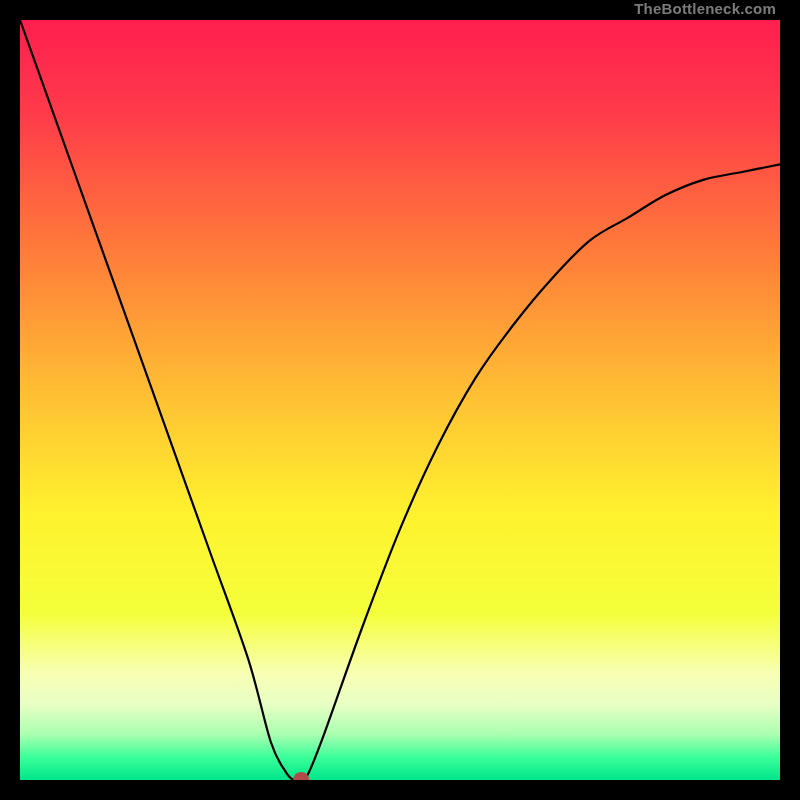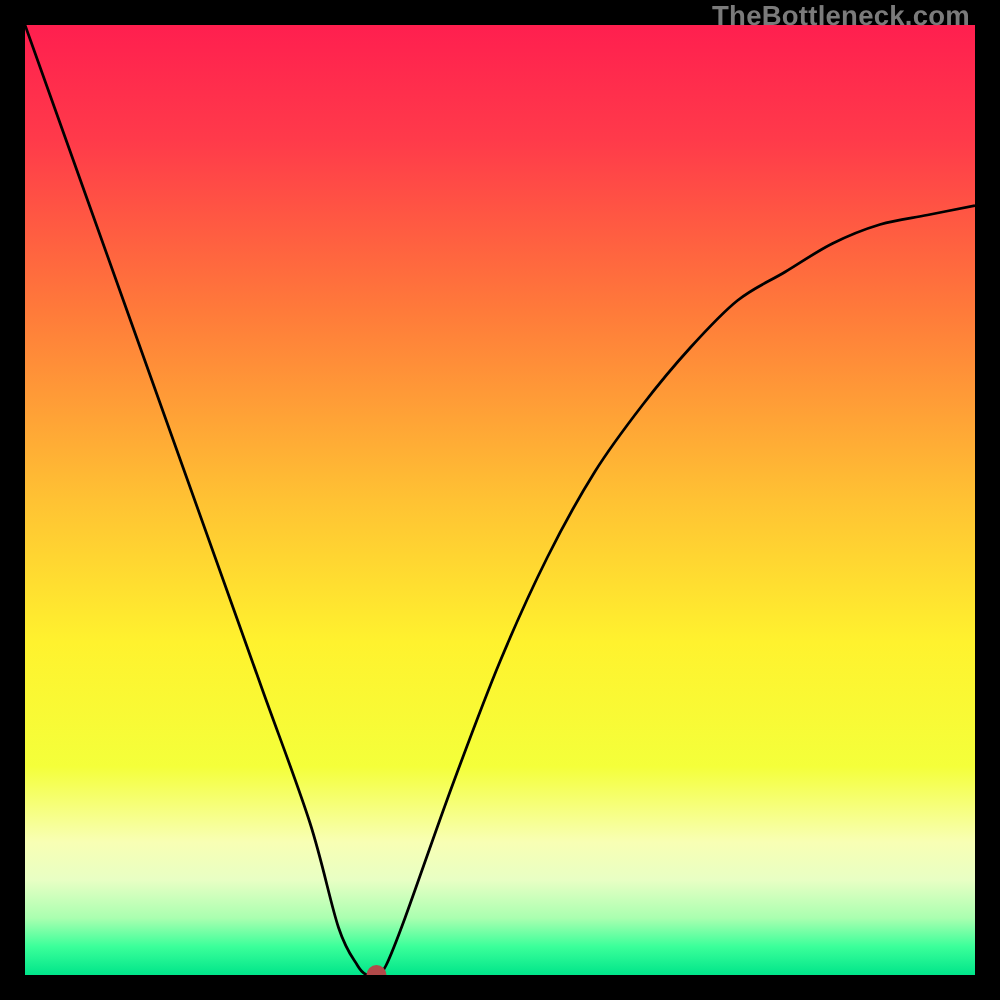--- a/index.html
+++ b/index.html
@@ -16,21 +16,21 @@
     left: 20px;
     top: 20px;
     width: 760px;
     height: 760px;
     background: #000;
   }
   .watermark {
     position: absolute;
     top: 0px;
     right: 24px;
-    font-size: 22px;
+    font-size: 15px;
     font-weight: 600;
     color: #7b7b7b;
     letter-spacing: 0.2px;
     user-select: none;
     z-index: 5;
   }
   svg {
     position: absolute;
     left: 20px;
     top: 20px;

